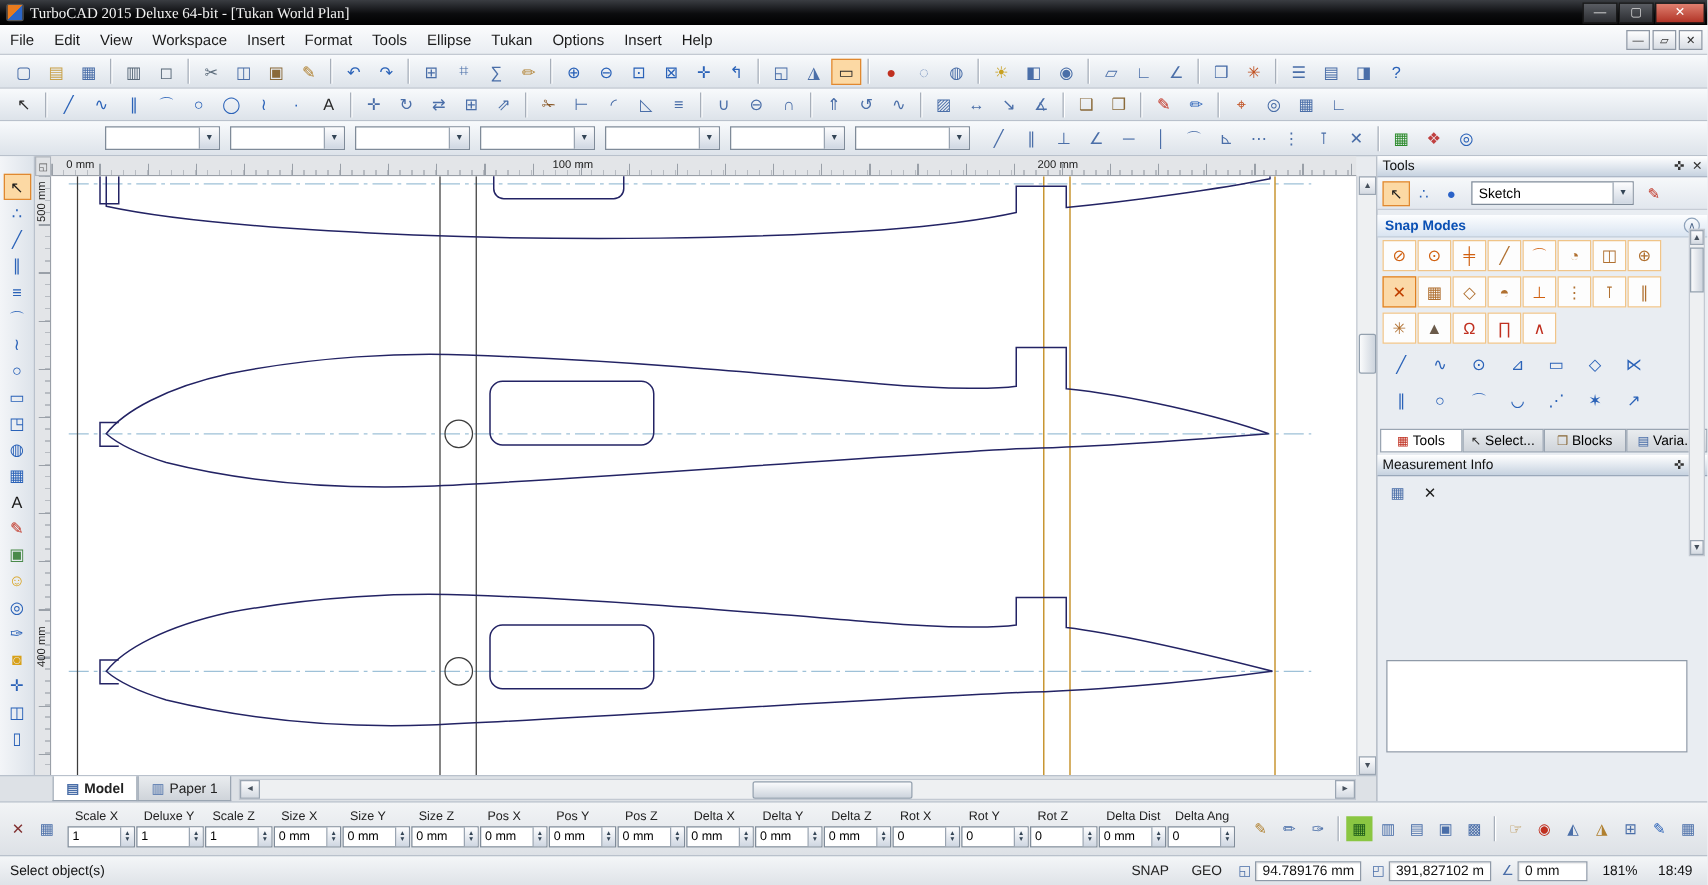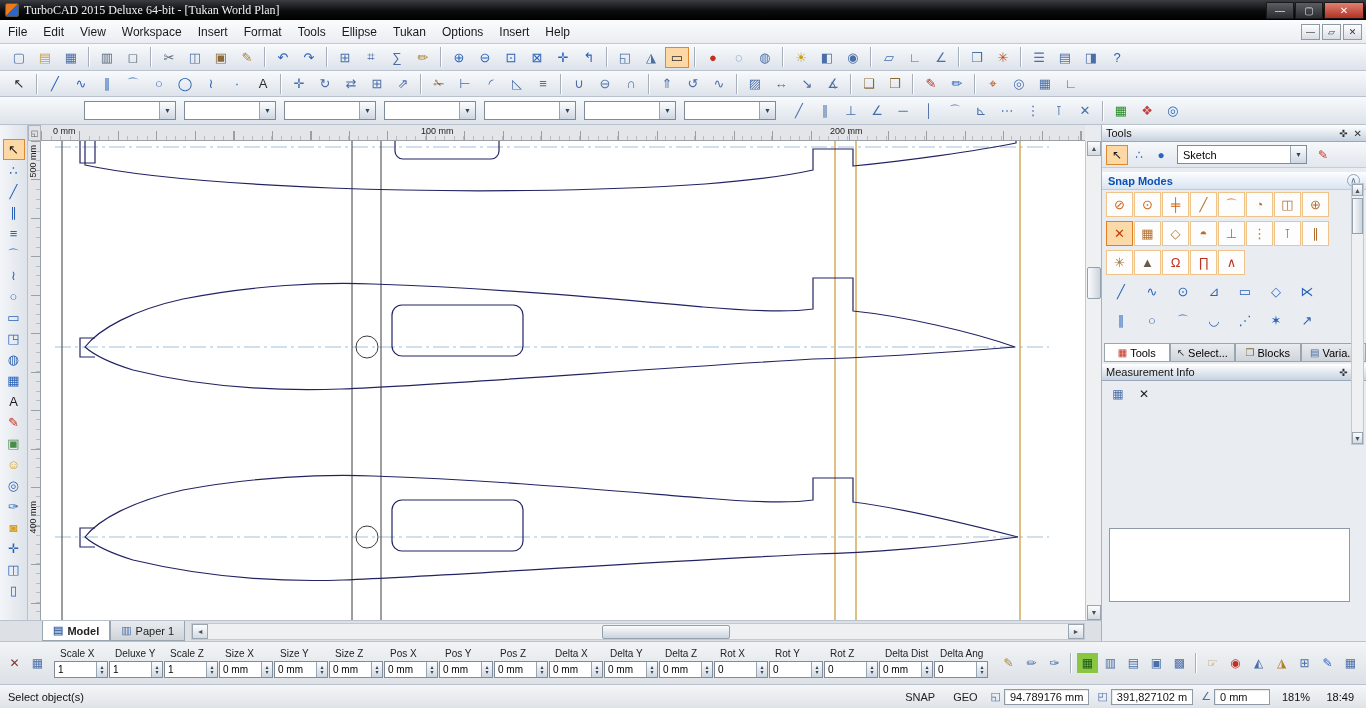--- a/index.html
+++ b/index.html
@@ -369,21 +369,21 @@
       <div class="ltbtn" title="pen" style="color: rgb(42, 98, 184);">✑</div>
       <div class="ltbtn" title="fill-bucket" style="color: rgb(216, 160, 24);">◙</div>
       <div class="ltbtn" title="transform" style="color: rgb(42, 98, 184);">✛</div>
       <div class="ltbtn" title="copy-entity" style="color: rgb(42, 98, 184);">◫</div>
       <div class="ltbtn" title="sheet" style="color: rgb(42, 98, 184);">▯</div>
     </div>
 
   <div class="rulercorner">◱</div>
   <div class="hruler">
     <span class="rlbl" style="left:12px">0 mm</span>
-    <span class="rlbl" style="left:380px">100 mm</span>
+    <span class="rlbl" style="left:401px">100 mm</span>
     <span class="rlbl" style="left:789px">200 mm</span>
   </div>
   <div class="vruler">
     <span class="rlblv" style="top:4px">500 mm</span>
     <span class="rlblv" style="top:360px">400 mm</span>
   </div>
 
   <div class="canvas">
     <svg width="1044" height="479" viewBox="0 0 1044 479">
 

